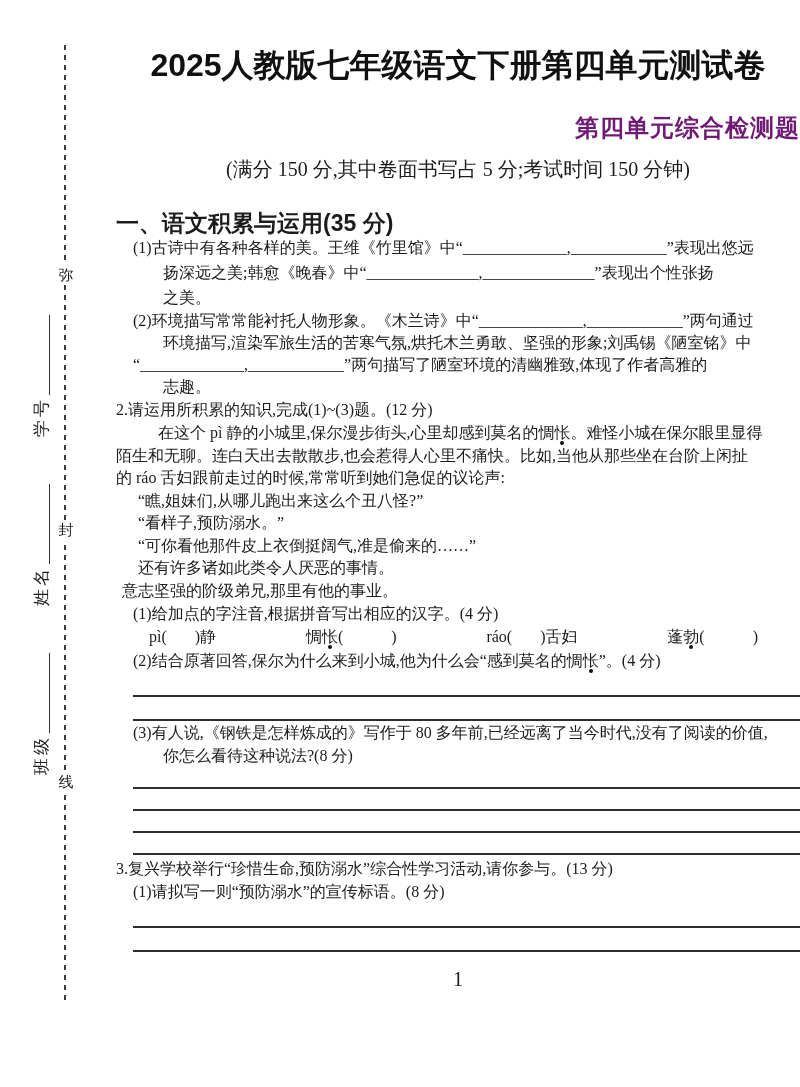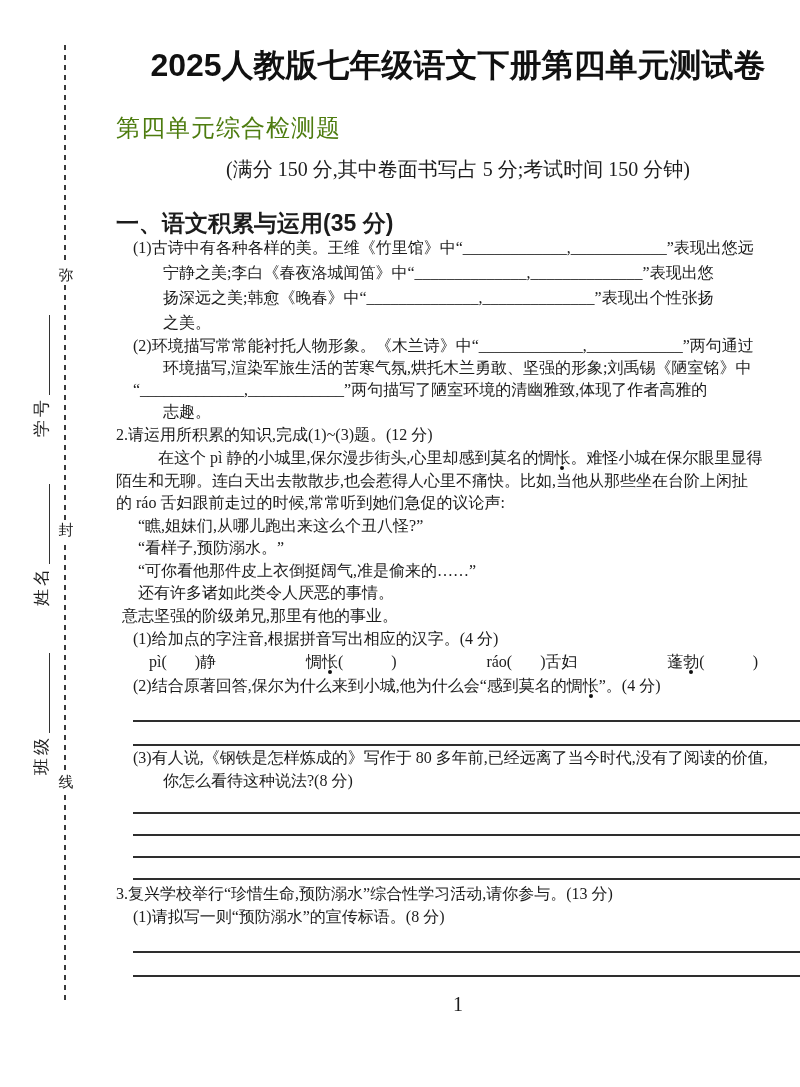--- a/index.html
+++ b/index.html
@@ -35,22 +35,22 @@
   
   .content { position:absolute; left:88px; top:12px; width:684px; padding-top:33px;margin-left:28px; }
 
   .title {
     font-family:"Liberation Sans","DejaVu Sans",sans-serif;
     font-size:32px; line-height:40px; font-weight:700; text-align:center;
     letter-spacing:0px; color:#111;
   }
   .subtitle {
     font-family:"Liberation Sans","DejaVu Sans",sans-serif;
-    font-size:24px; line-height:26px; font-weight:400; text-align:left;
-    margin-top:30px; letter-spacing:1px; color:#4d7c0f;
+    font-size:24px; line-height:26px; font-weight:700; text-align:right;
+    margin-top:30px; letter-spacing:1px; color:#701a75;
   }
   .info { font-size:20px; line-height:18px; text-align:center; margin-top:19px; white-space:pre; }
 
   .sec-heading {
     font-family:"Liberation Sans","DejaVu Sans",sans-serif;
     font-size:23px; line-height:23px; font-weight:700; margin-top:34px; white-space:pre;
   }
   .stem { font-size:16px; line-height:25px; white-space:pre; }
   .stem.q2s { line-height:24px; }
   .stem.q3s { line-height:23px; margin-top:2px; }
@@ -117,21 +117,20 @@
   <div class="content">
 
     <div class="title">2025人教版七年级语文下册第四单元测试卷</div>
     <div class="subtitle">第四单元综合检测题</div>
     <div class="info">(满分 150 分,其中卷面书写占 5 分;考试时间 150 分钟)</div>
 
     <div class="sec-heading">一、语文积累与运用(35 分)</div>
 
     <div class="item q1a">
       <div class="iline l0">(1)古诗中有各种各样的美。王维《竹里馆》中“_____________,____________”表现出悠远</div>
-      <div class="iline l1">宁静之美;李白《春夜洛城闻笛》中“______________,______________”表现出悠</div>
       <div class="iline l1">扬深远之美;韩愈《晚春》中“______________,______________”表现出个性张扬</div>
       <div class="iline l1">之美。</div>
     </div>
     <div class="item q1b">
       <div class="iline l0">(2)环境描写常常能衬托人物形象。《木兰诗》中“_____________,____________”两句通过</div>
       <div class="iline l1">环境描写,渲染军旅生活的苦寒气氛,烘托木兰勇敢、坚强的形象;刘禹锡《陋室铭》中</div>
       <div class="iline l0">“_____________,____________”两句描写了陋室环境的清幽雅致,体现了作者高雅的</div>
       <div class="iline l1">志趣。</div>
     </div>
 

